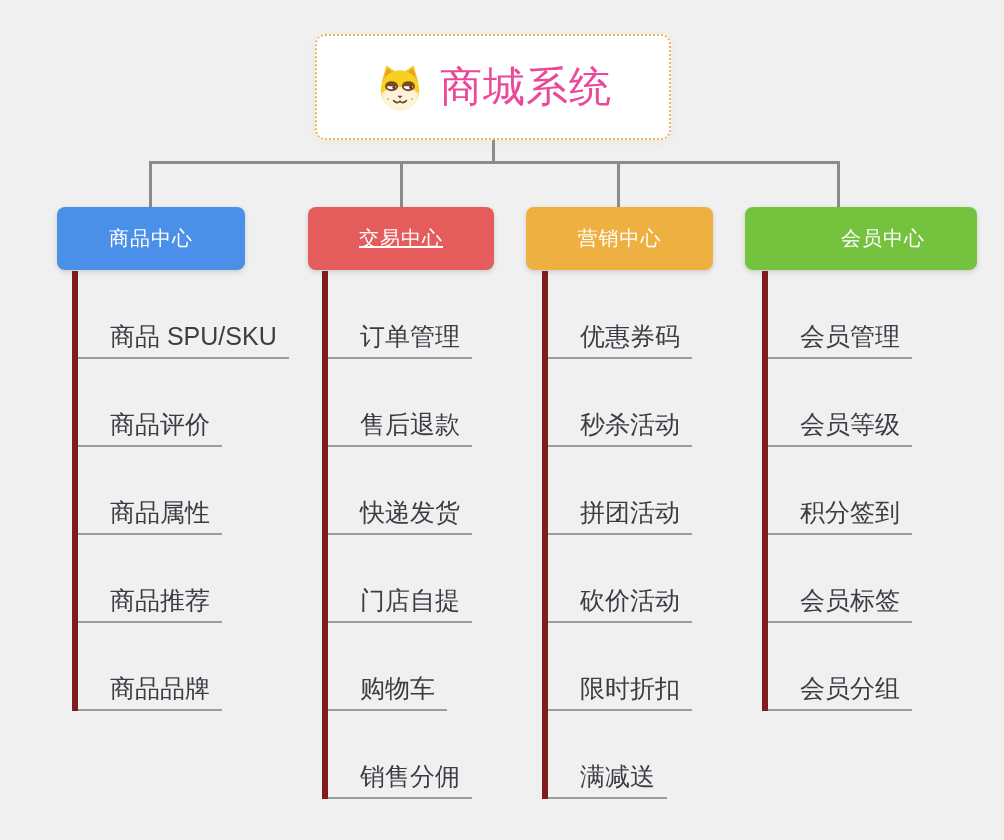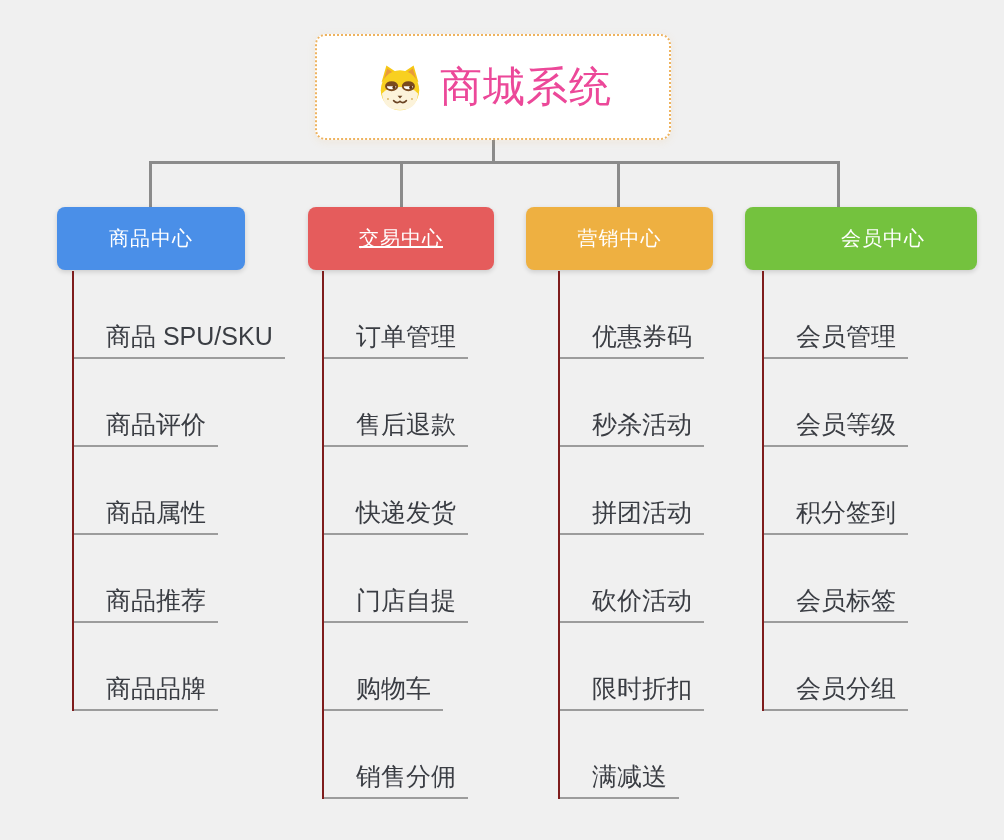--- a/index.html
+++ b/index.html
@@ -51,25 +51,25 @@
     cursor:pointer;
   }
   .pos-b0{left:57px;width:188px;}
   .pos-b1{left:308px;width:186px;text-decoration:underline;}
   .pos-b2{left:526px;width:187px;}
   .pos-b3{left:745px;width:188px;}
 
   
   .column{
     position:absolute;top:271px;
-    border-left:2px solid #7f1d1d;
+    border-left:6px solid #7f1d1d;
   }
   .pos-c0{left:72px;}
   .pos-c1{left:322px;}
-  .pos-c2{left:542px;margin-left:16px;}
+  .pos-c2{left:542px;}
   .pos-c3{left:762px;}
   .leaf{
     height:88px;
     width:fit-content;
     display:flex;align-items:flex-end;
     box-sizing:border-box;
     border-bottom:2px solid #9c9c9c;
     padding:0 12px 7px 32px;
     font-size:25px;line-height:1.1;color:#3a3d43;
     white-space:nowrap;

